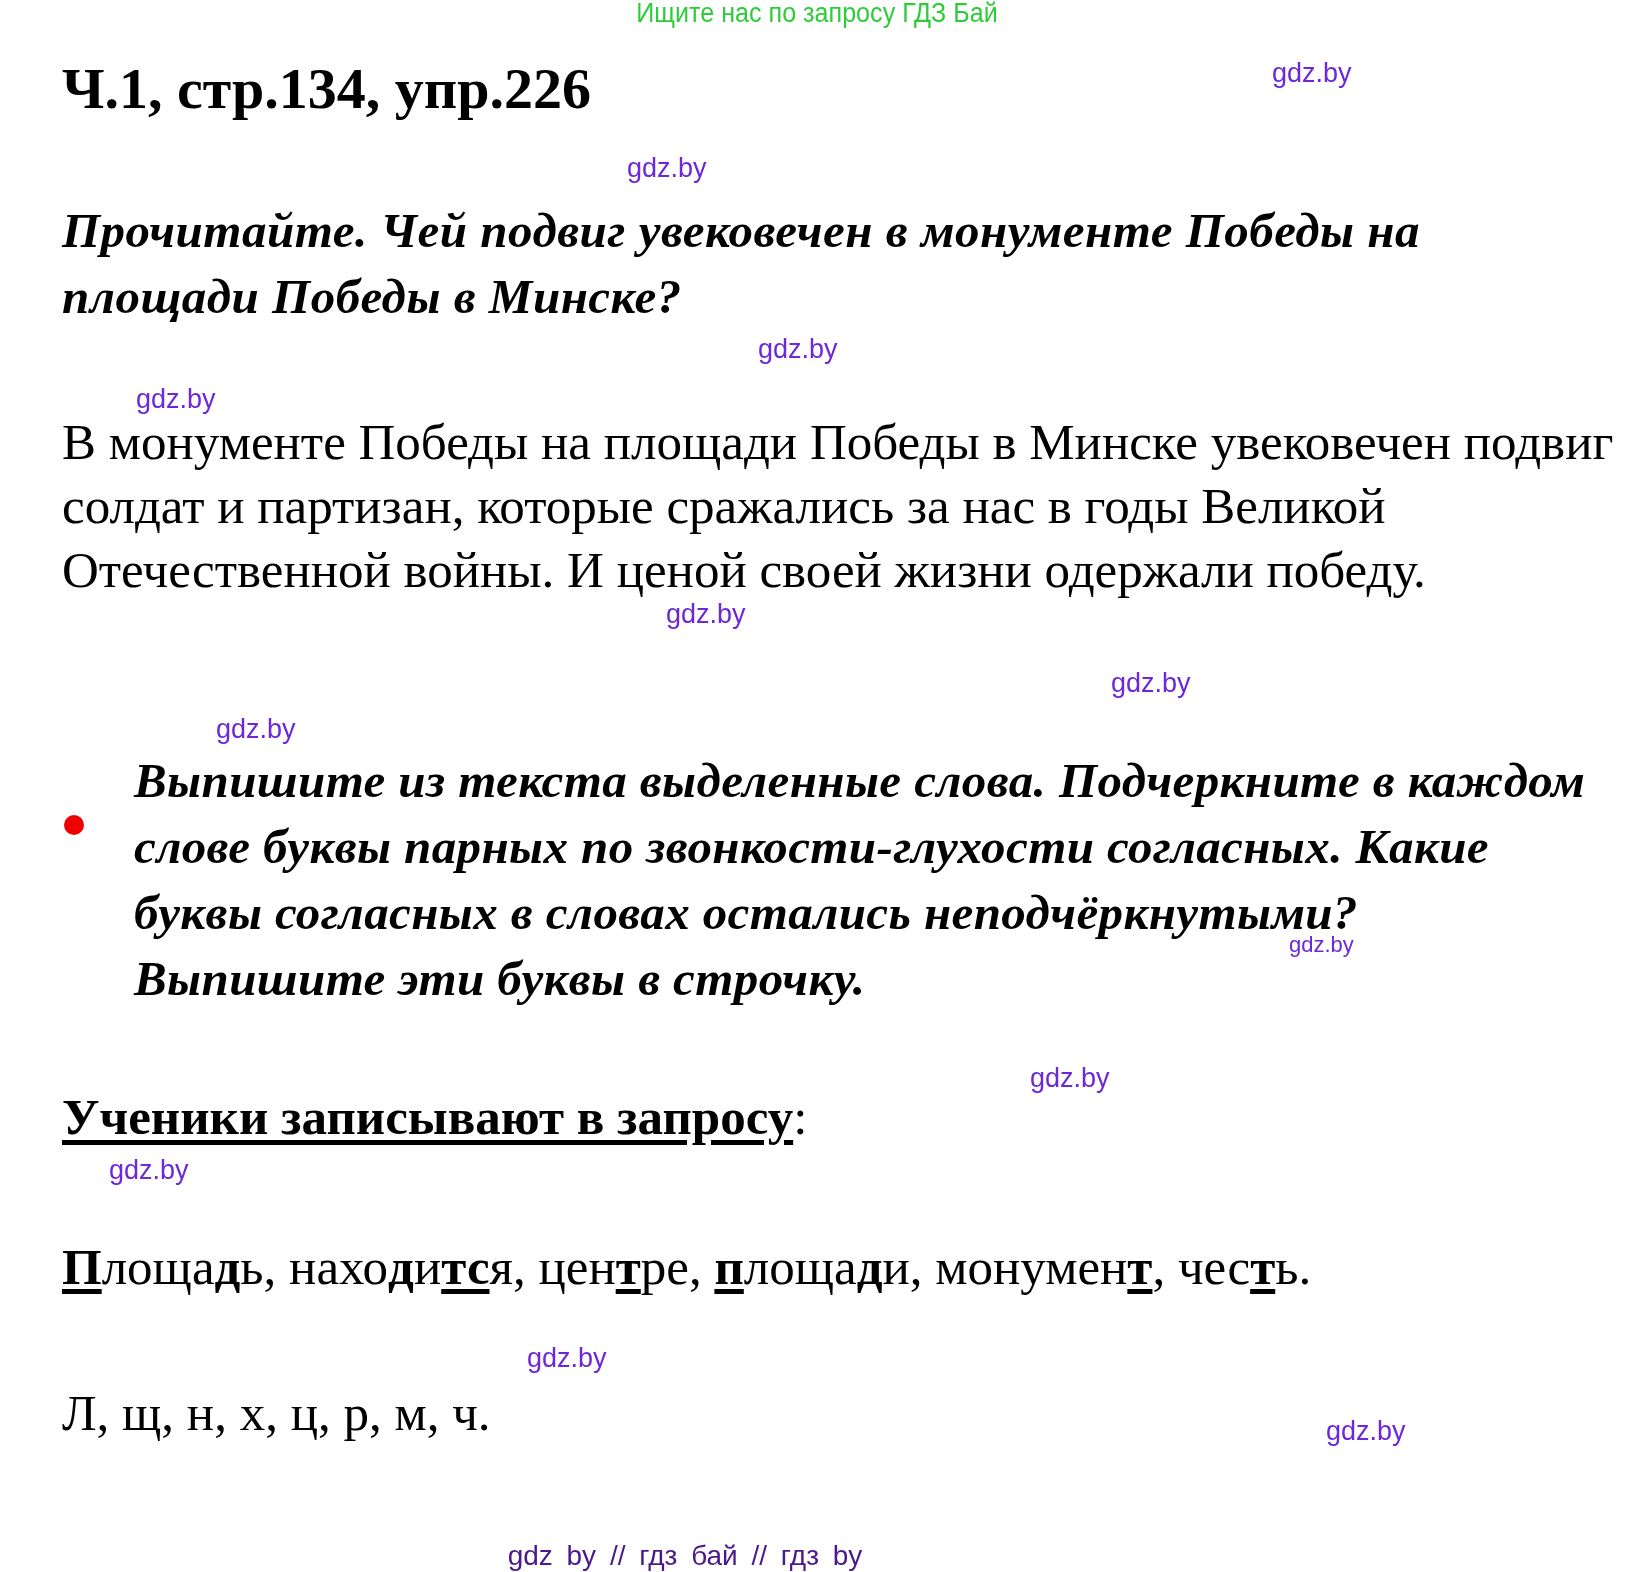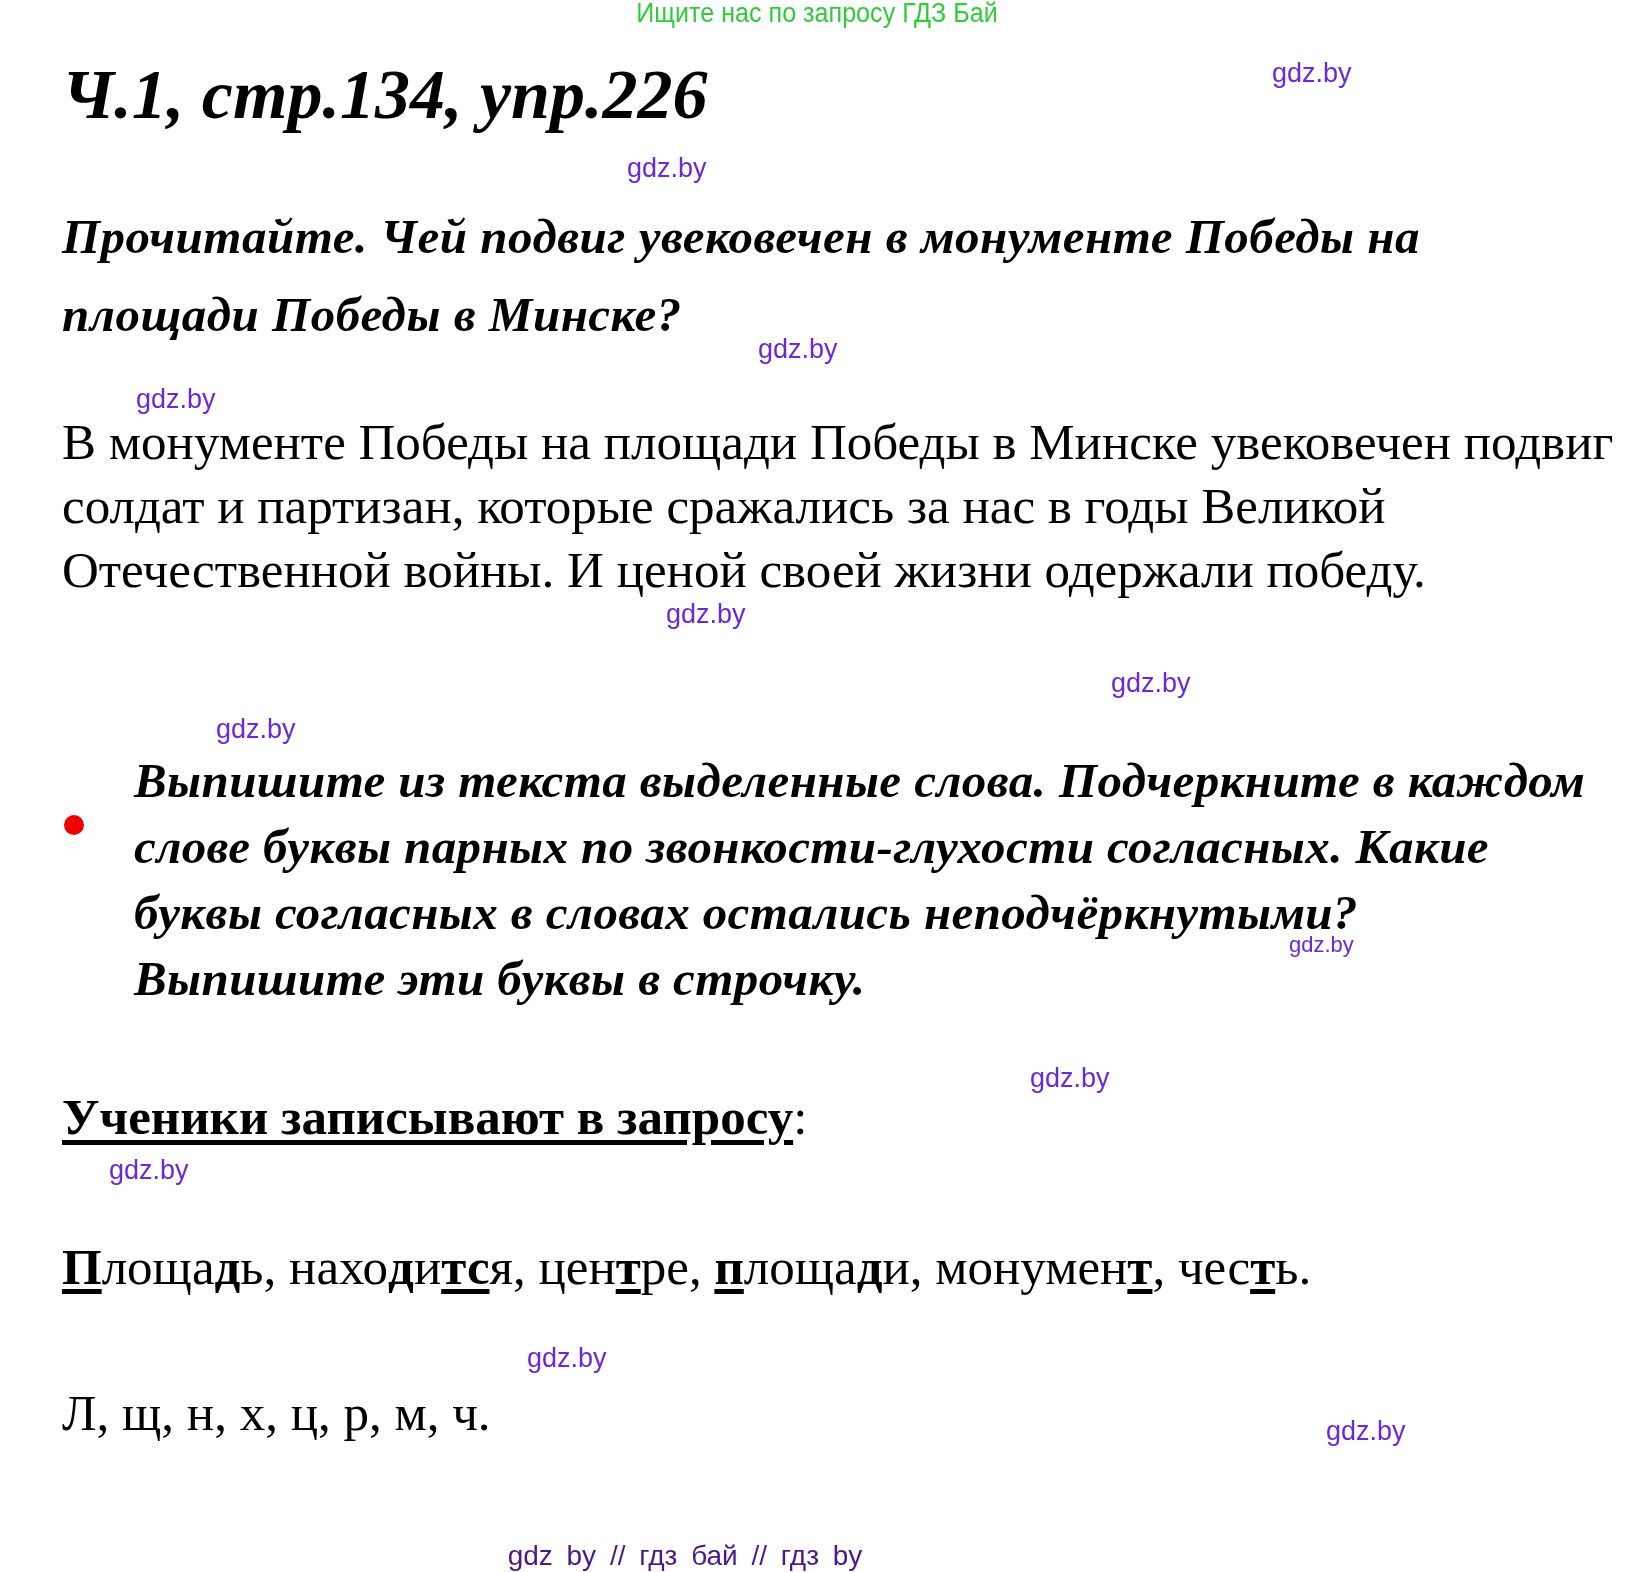--- a/index.html
+++ b/index.html
@@ -10,27 +10,26 @@
     .abs { position: absolute; white-space: nowrap; }
     .top-banner {
       left: 0; width: 1634px; top: -2px; text-align: center;
       font-family: "Liberation Sans", sans-serif; font-size: 27px; color: #2ecc3a;
       transform: scaleX(0.93);
     }
     .wm {
       font-family: "Liberation Sans", sans-serif; font-size: 27px; color: #6d28d9;
     }
     .title {
-      left: 62px; top: 55px; font-size: 70px; font-weight: bold;
+      left: 62px; top: 55px; font-size: 58px; font-weight: bold;
       letter-spacing: 0px;
-      font-style: italic;
     }
     .task {
       left: 62px; width: 1540px; font-size: 49px; font-weight: bold; font-style: italic;
-      line-height: 78px; white-space: normal; letter-spacing: 0.5px;
+      line-height: 66px; white-space: normal; letter-spacing: 0.5px;
     }
     .answer {
       left: 62px; width: 1560px; font-size: 51px; line-height: 64px; white-space: normal;
     }
     .bullet-dot {
       left: 64px; top: 815px; width: 20px; height: 20px; border-radius: 50%;
       background: #ee0000;
     }
     .task2 {
       left: 134px; top: 748px; width: 1480px; font-size: 49px; font-weight: bold; font-style: italic;

